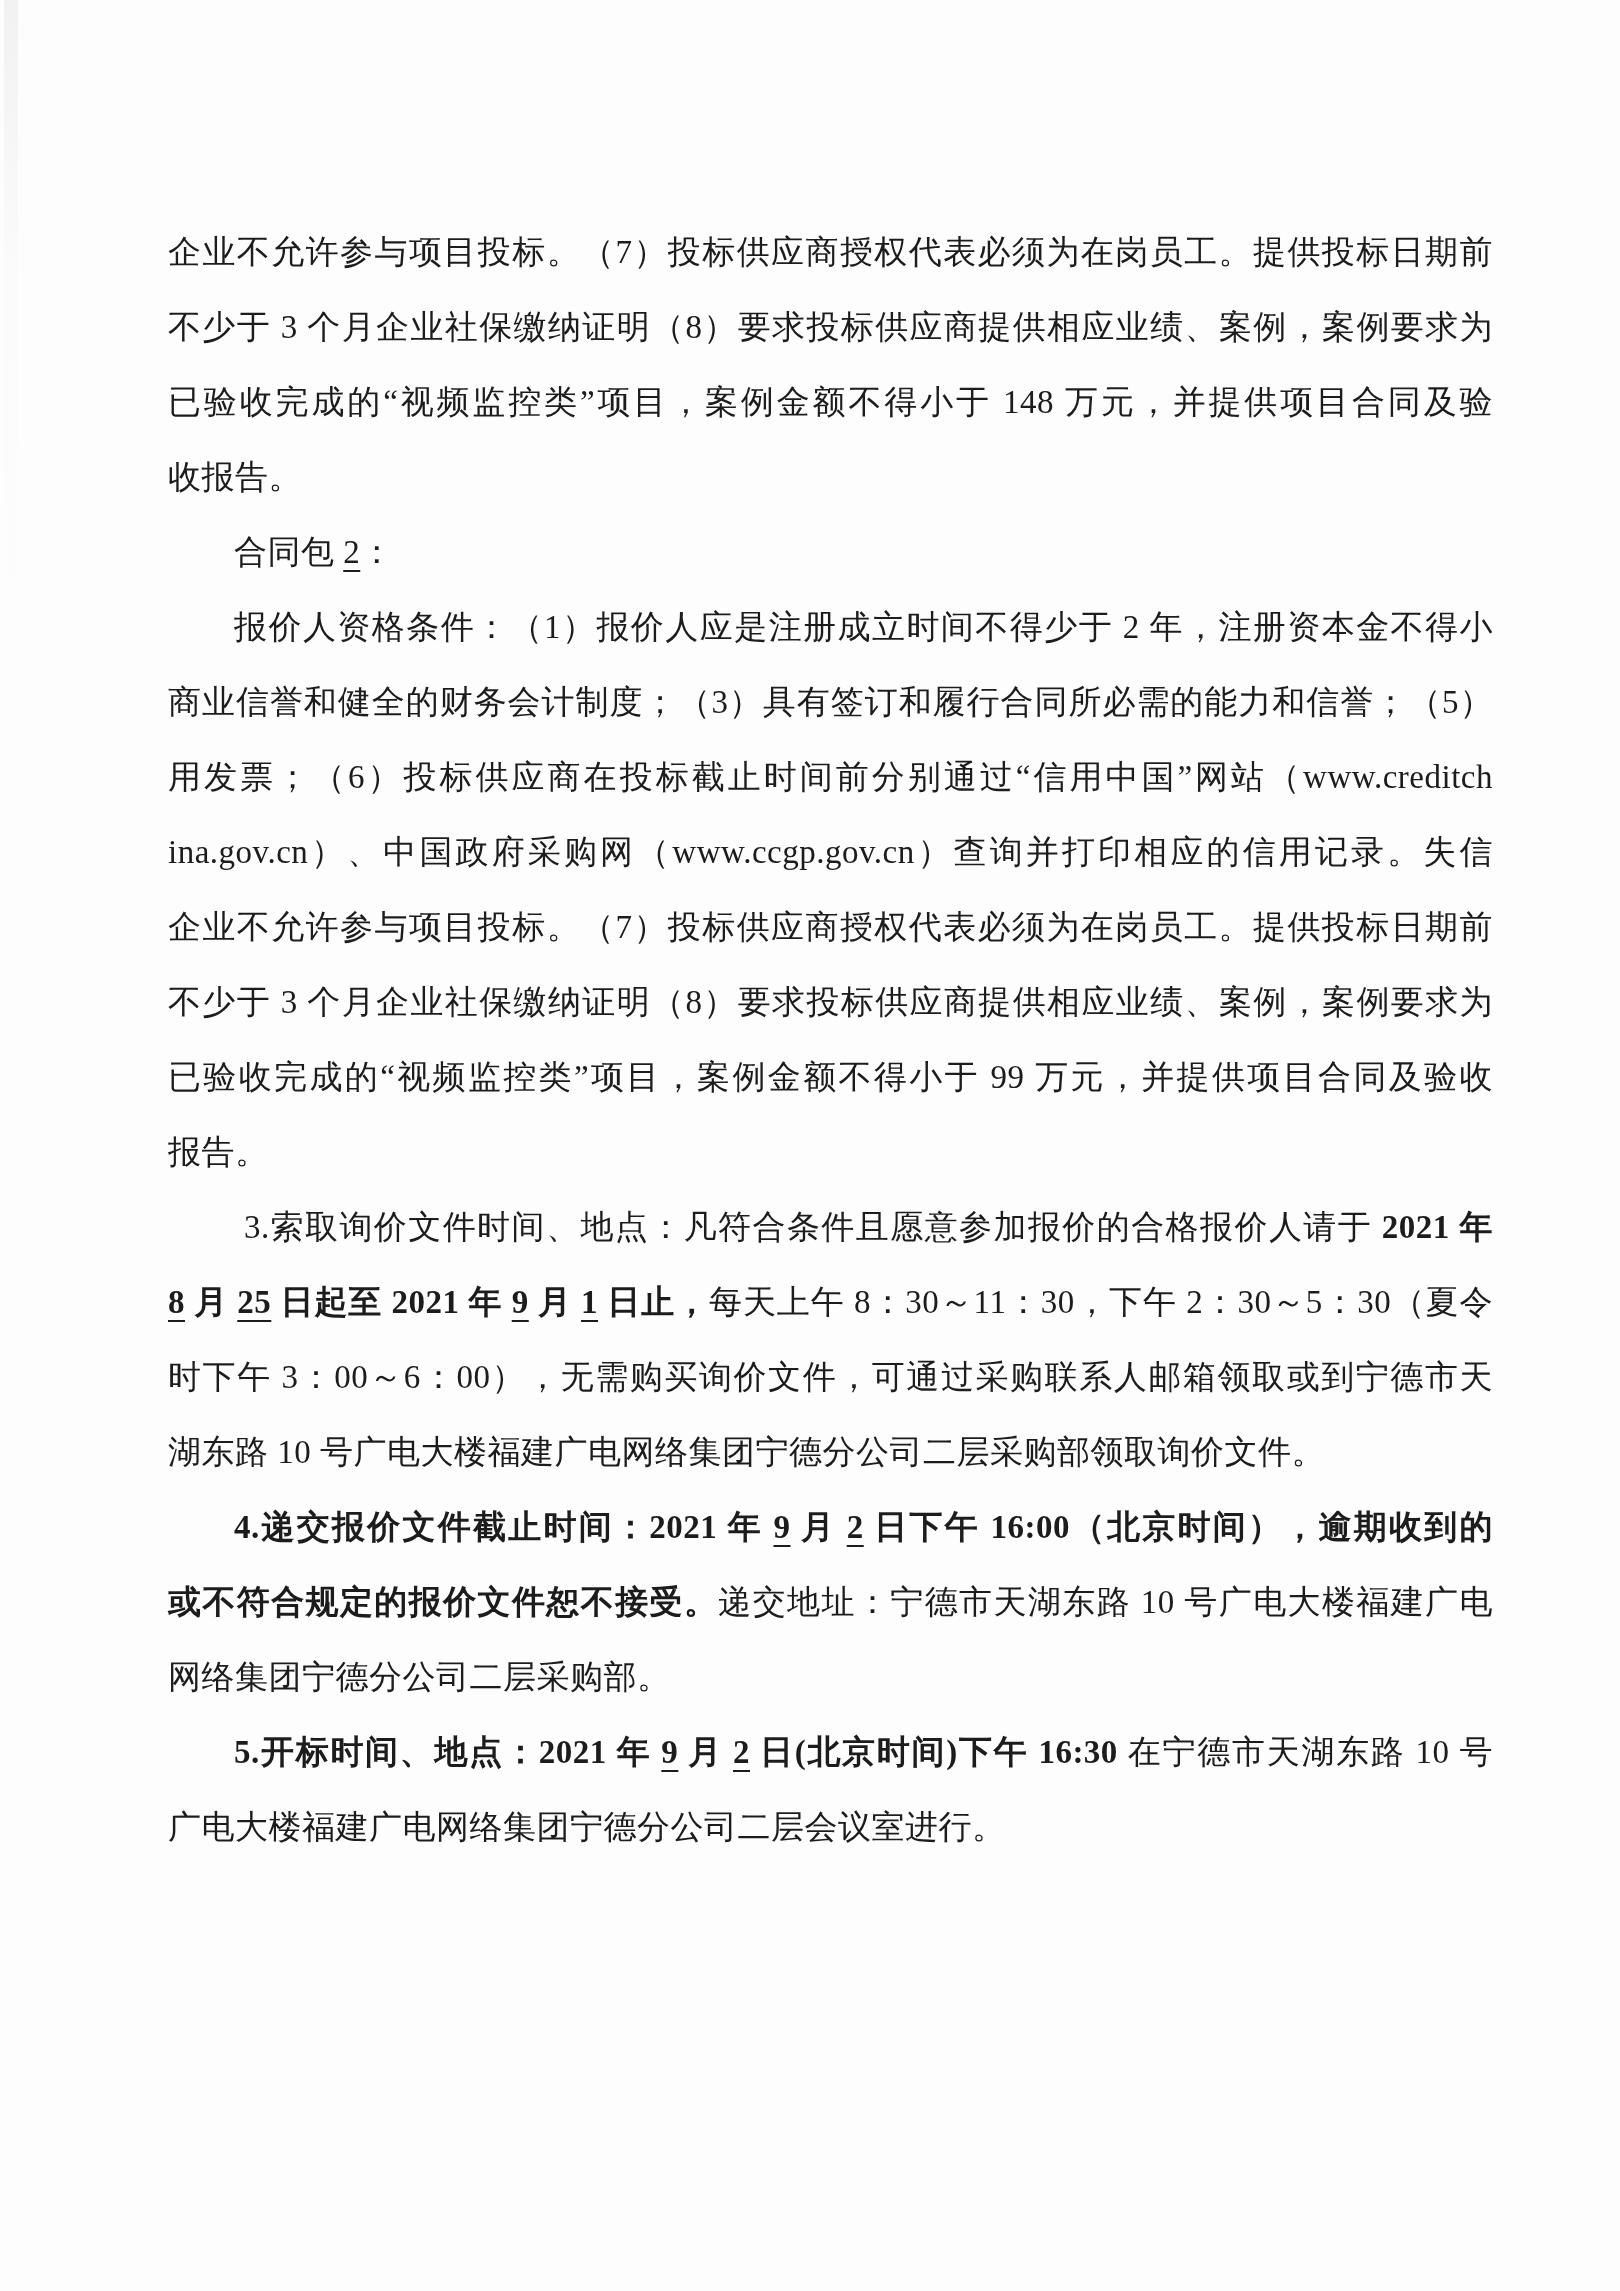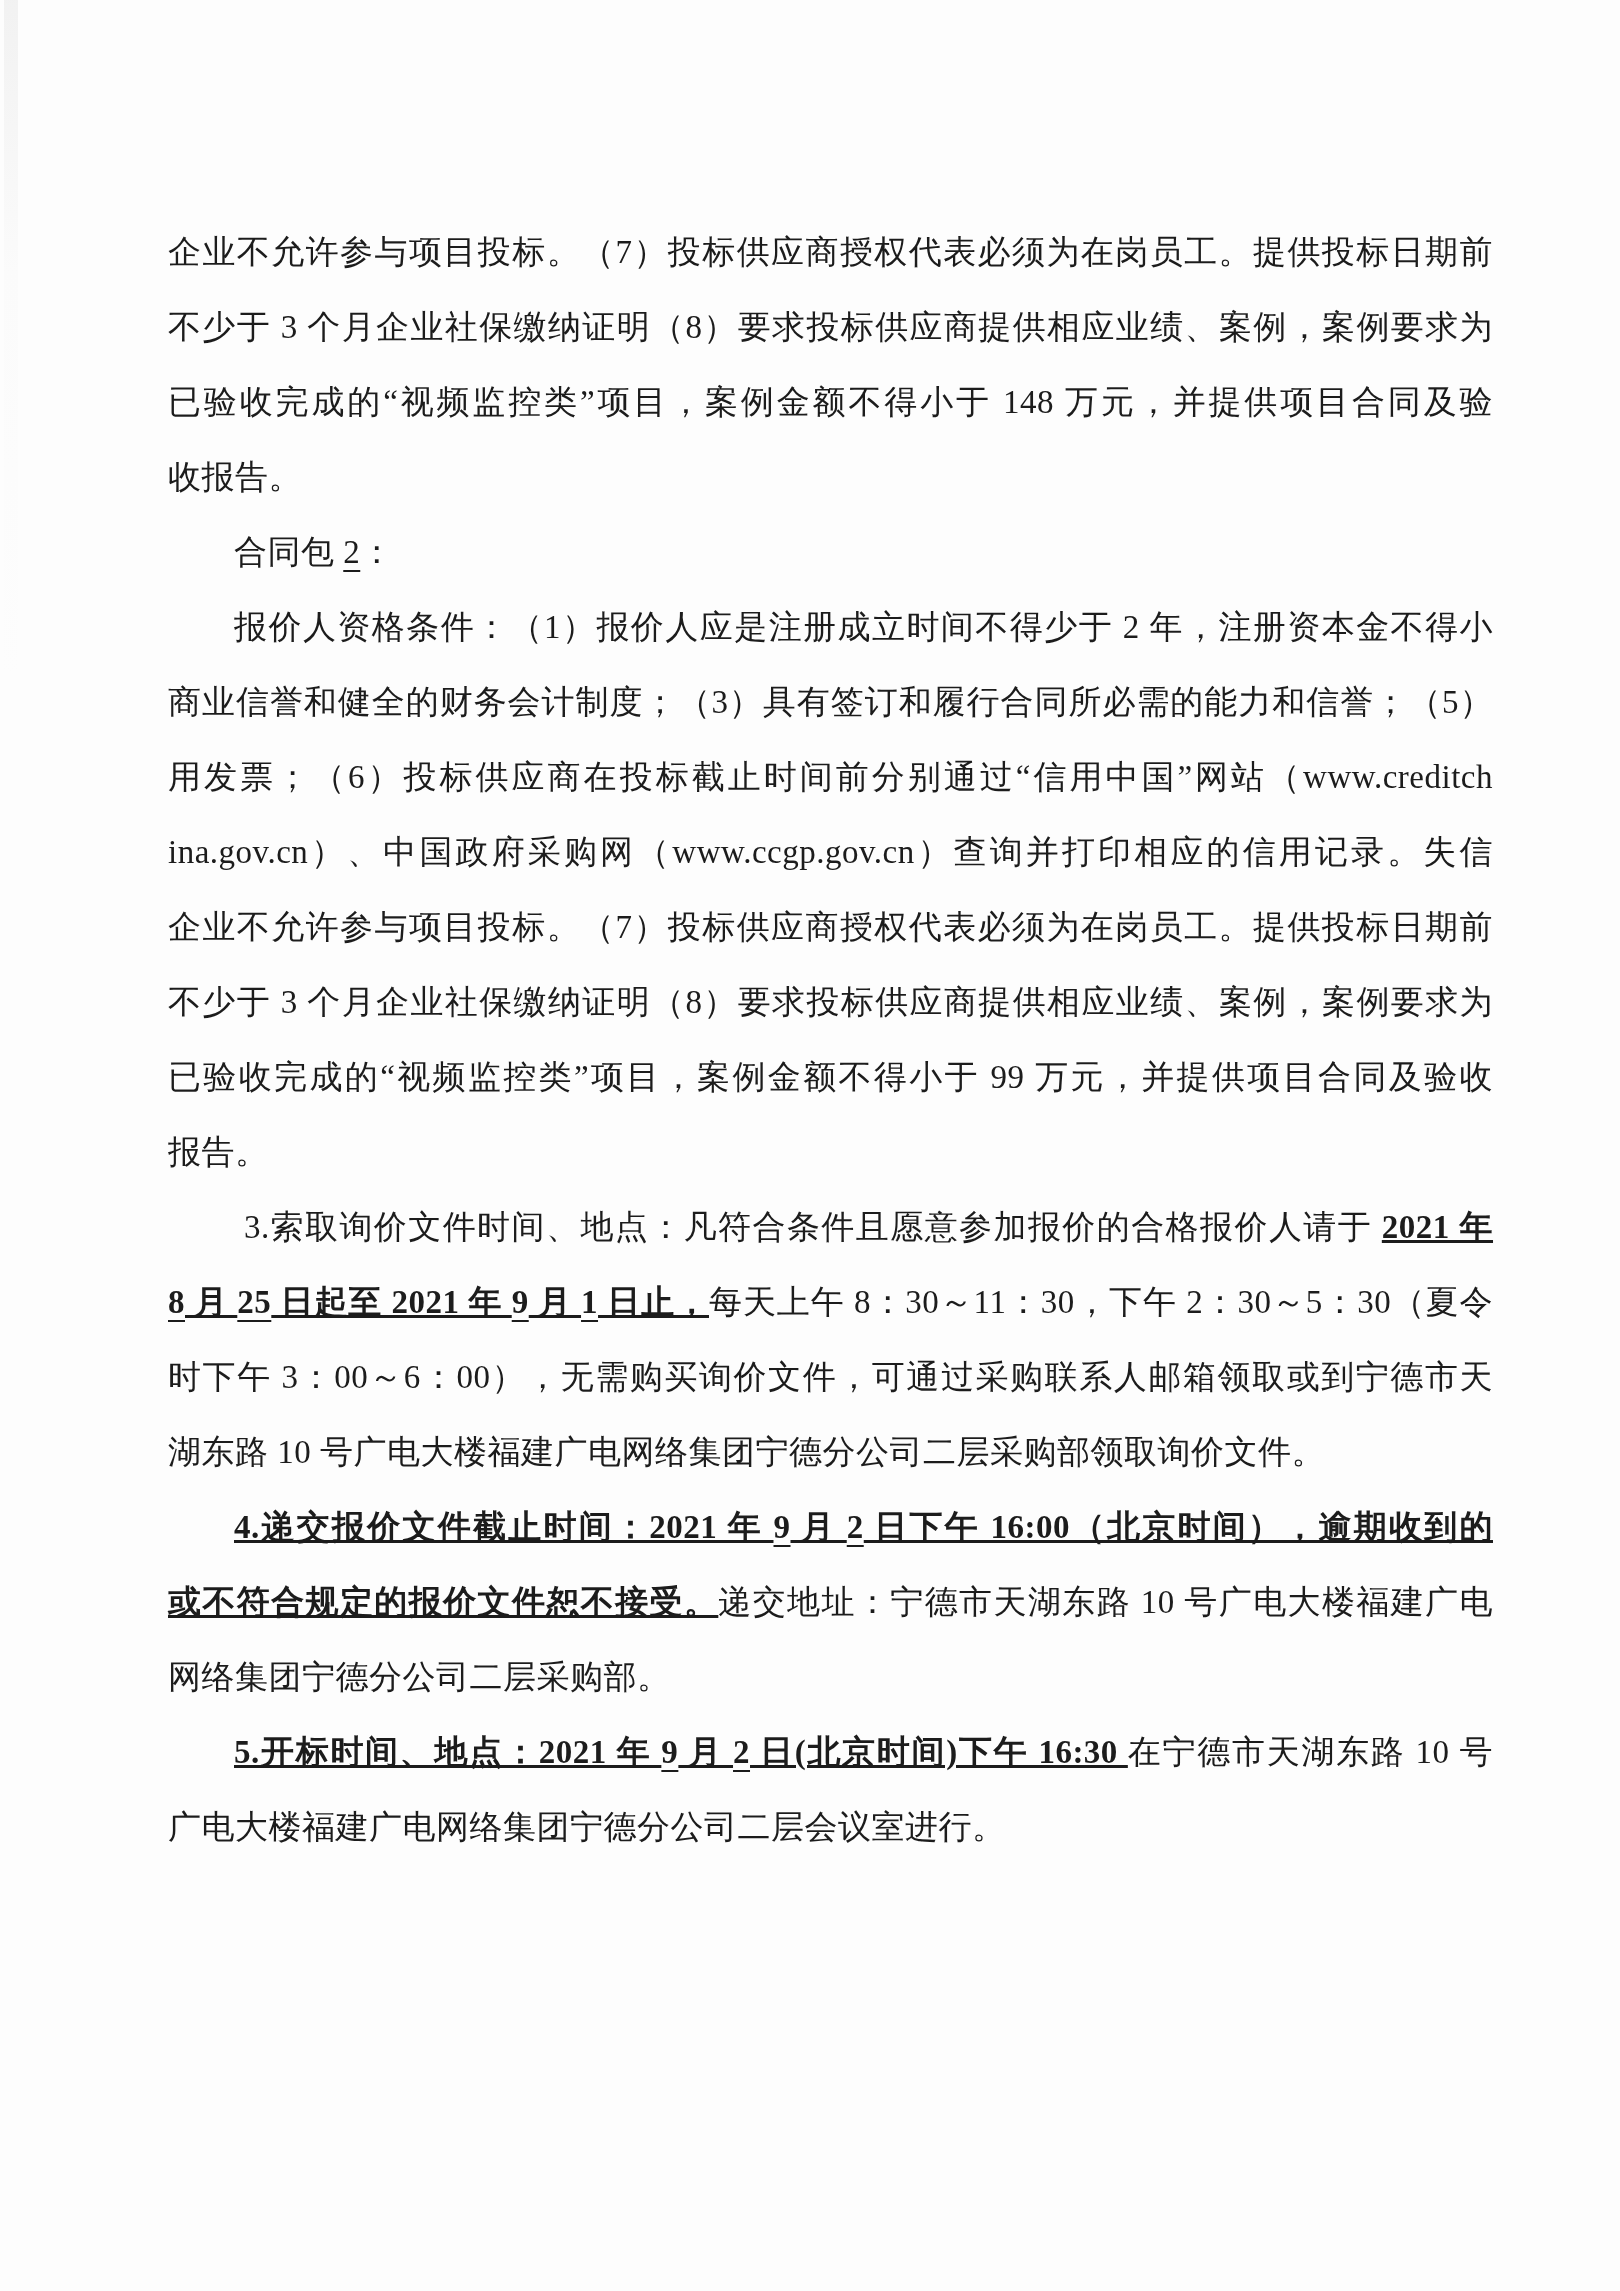--- a/index.html
+++ b/index.html
@@ -38,21 +38,21 @@
   }
   .line {
     height: 75px;
     text-align: justify;
   }
   .line.full {
     text-align-last: justify;
   }
   .ind { text-indent: 2em; }
   .ind2 { text-indent: 2.3em; }
-  .b { font-weight: 700; text-decoration: underline; }
+  .b { font-weight: 700; }
   .u {
     text-decoration: underline;
     text-underline-offset: 6.9px;
     text-decoration-thickness: 2px;
   }
 </style>
 </head>
 <body>
 
 <div class="page">

